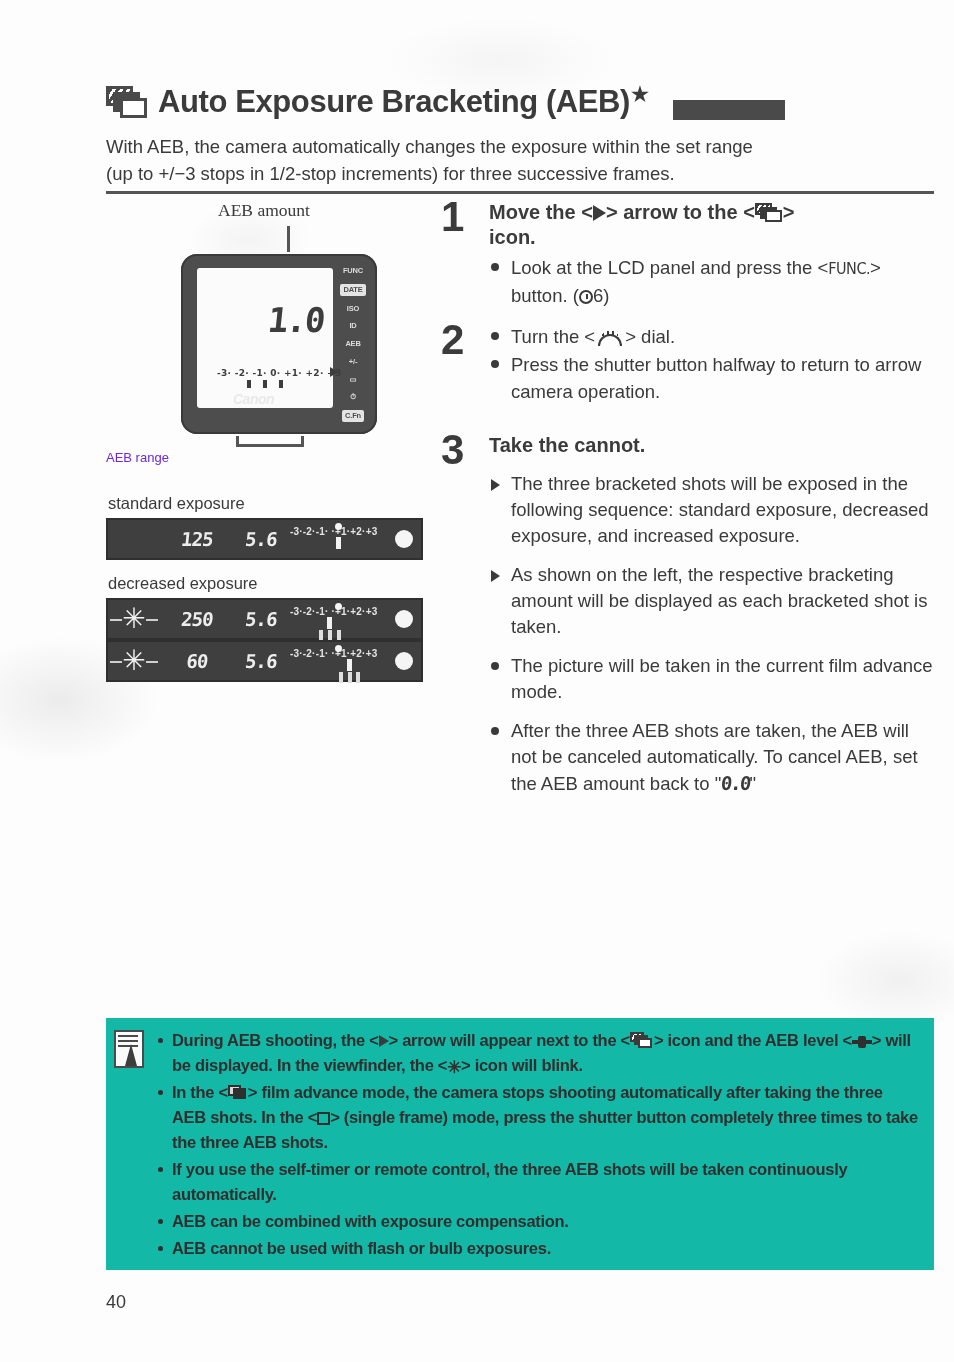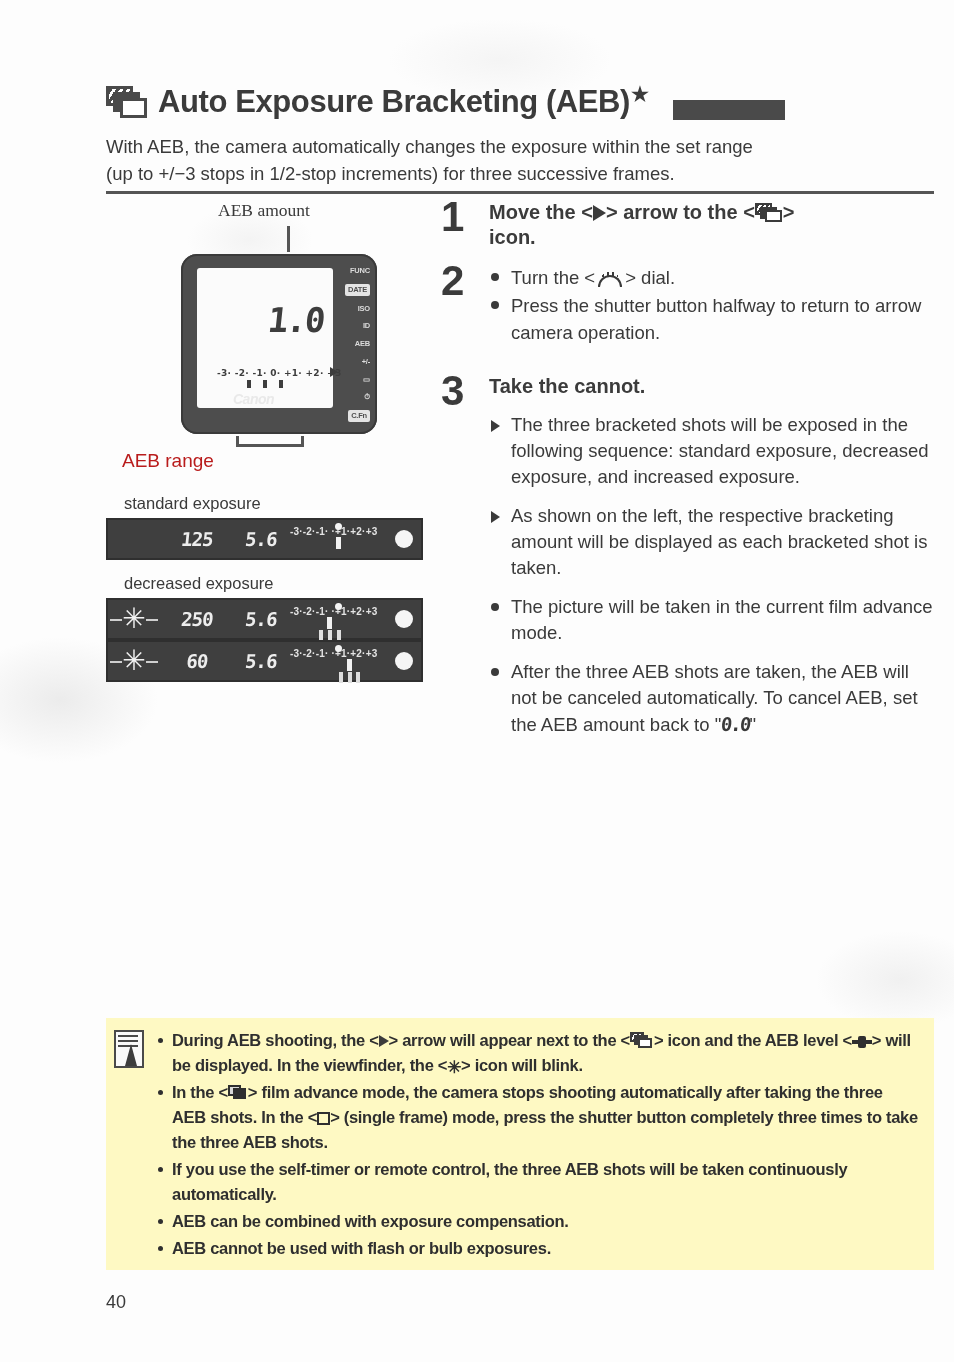--- a/index.html
+++ b/index.html
@@ -217,21 +217,21 @@
   }
   .lcd-sidebar {
     position: absolute;
     right: 7px;
     top: 12px;
     width: 34px;
     height: 156px;
     display: flex;
     flex-direction: column;
     justify-content: space-between;
-    align-items: flex-end;
+    align-items: center;
   }
   .lcd-sidebar .si {
     font-size: 7.5px;
     font-weight: bold;
     color: #dcdcdc;
     letter-spacing: -0.2px;
     line-height: 10px;
     white-space: nowrap;
   }
   .lcd-sidebar .si.boxed {
@@ -251,31 +251,31 @@
     left: 130px;
     top: 0;
     width: 68px;
     height: 11px;
     border: 3px solid #555;
     border-top: none;
     box-sizing: border-box;
   }
   .callout-range .lbl {
     position: absolute;
-    left: 16px;
+    left: 0;
     top: 14px;
-    font-size: 19px;
-    color: #b91c1c;
+    font-size: 13px;
+    color: #6d28d9;
     white-space: nowrap;
   }
 
   .vf-label {
     font-size: 16.5px;
     color: #3a3a3a;
-    margin: 14px 0 5px 18px;
+    margin: 14px 0 5px 2px;
   }
 
   
   .vf-strip {
     position: relative;
     width: 317px;
     height: 42px;
     background: #3f3f3f;
     border: 2px solid #2f2f2f;
     box-sizing: border-box;
@@ -523,21 +523,21 @@
     display: inline-block;
   }
 
   
   .notebox {
     position: absolute;
     left: 0;
     top: 1018px;
     width: 828px;
     height: 252px;
-    background: #fef9c3;
+    background: #14b8a6;
   }
   .note-icon {
     position: absolute;
     left: 8px;
     top: 12px;
     width: 30px;
     height: 38px;
   }
   .note-icon .pad {
     position: absolute;
@@ -761,20 +761,23 @@
         </span>
         <span class="vf-circle"></span>
       </div>
     </div>
 
     <div class="rightcol">
 
       <div class="step">
         <span class="step-num">1</span>
         <div class="step-title"><span>Move the &lt;</span><span class="ar-right"></span><span>&gt; arrow to the &lt;</span><span class="ic-aeb"><span class="f f1"></span><span class="f f2"></span><span class="f f3"></span></span><span>&gt;</span><br><span>icon.</span></div>
+        <ul class="bullets">
+          <li><span class="bul"></span><span>Look at the LCD panel and press the &lt;</span><span class="ic-func">FUNC.</span><span>&gt; button. (</span><span class="ic-clock"></span><span>6)</span></li>
+        </ul>
       </div>
 
       <div class="step" style="margin-top:14px">
         <span class="step-num">2</span>
         <ul class="bullets">
           <li><span class="bul"></span><span>Turn the &lt;</span><span class="ic-dial"><span class="teeth"></span><span class="half"></span></span><span>&gt; dial.</span></li>
           <li><span class="bul"></span><span>Press the shutter button halfway to return to arrow camera operation.</span></li>
         </ul>
       </div>
 

